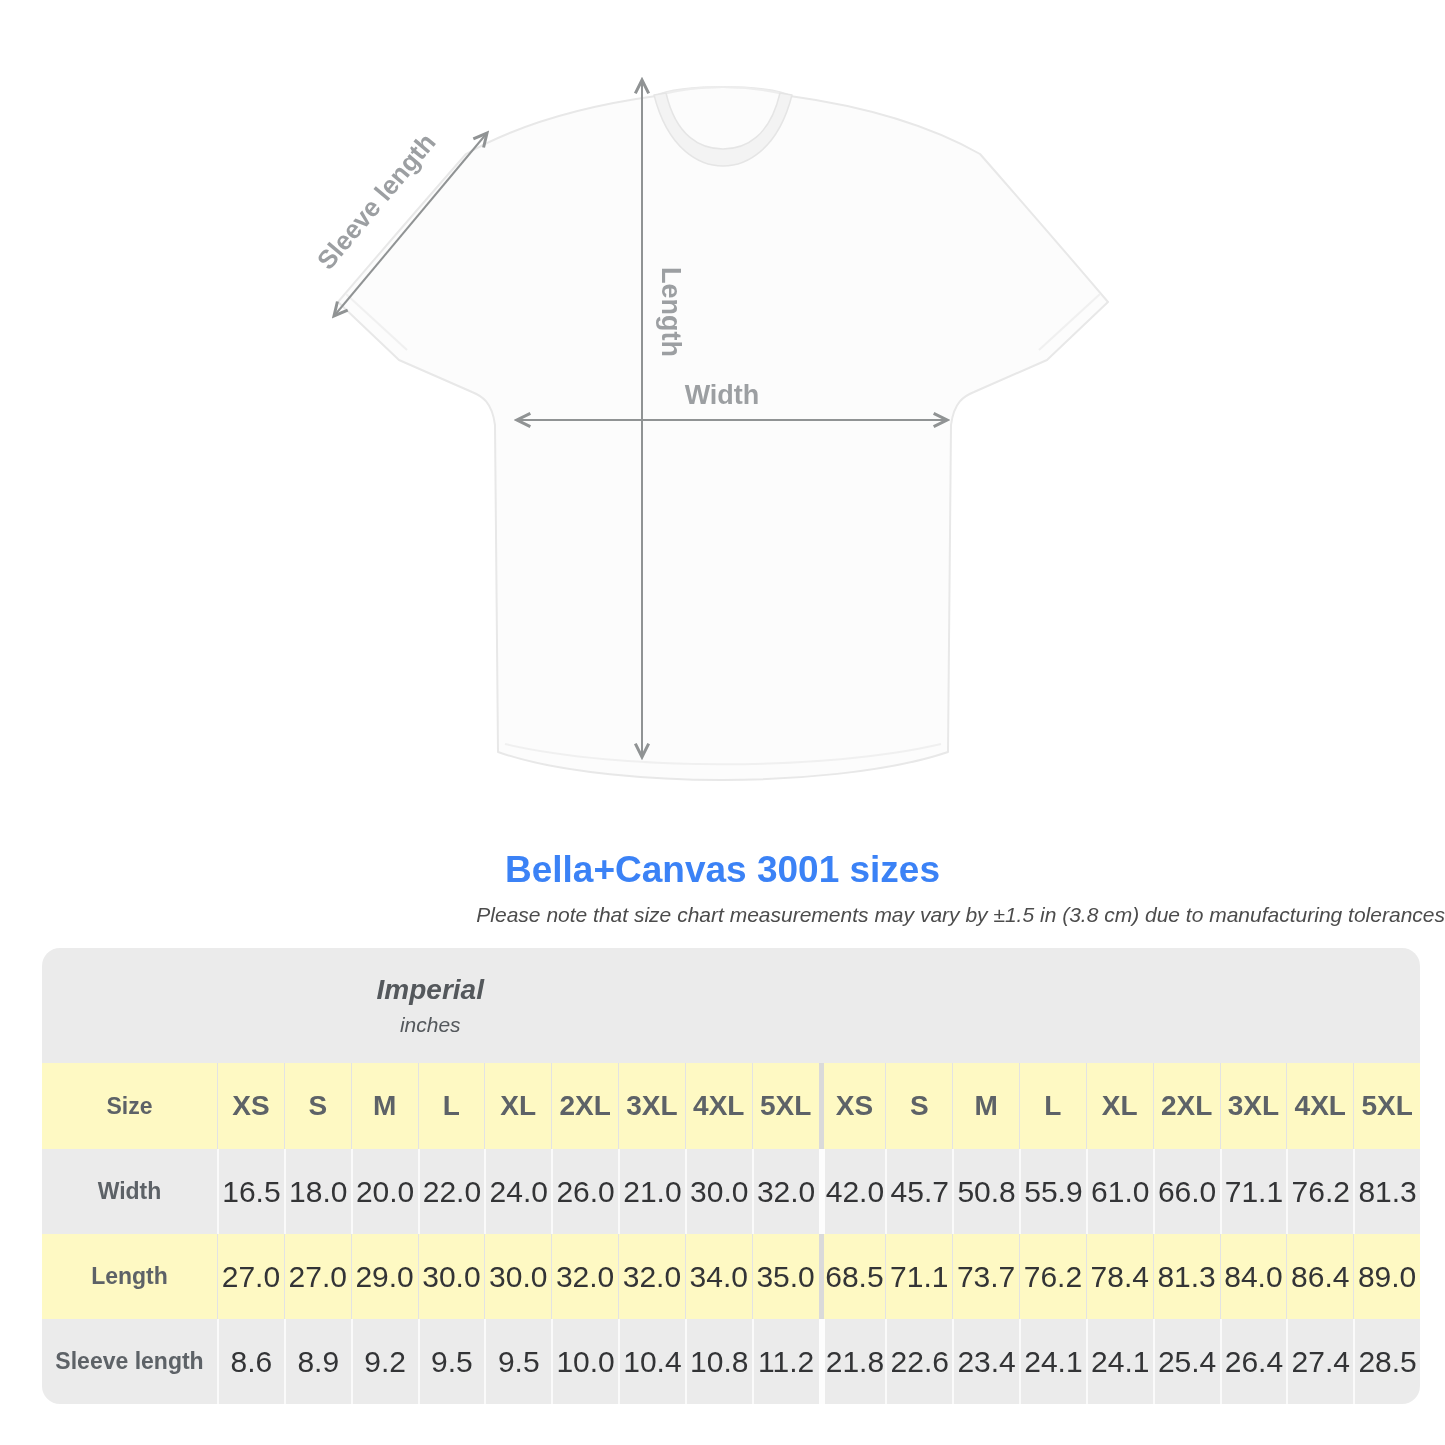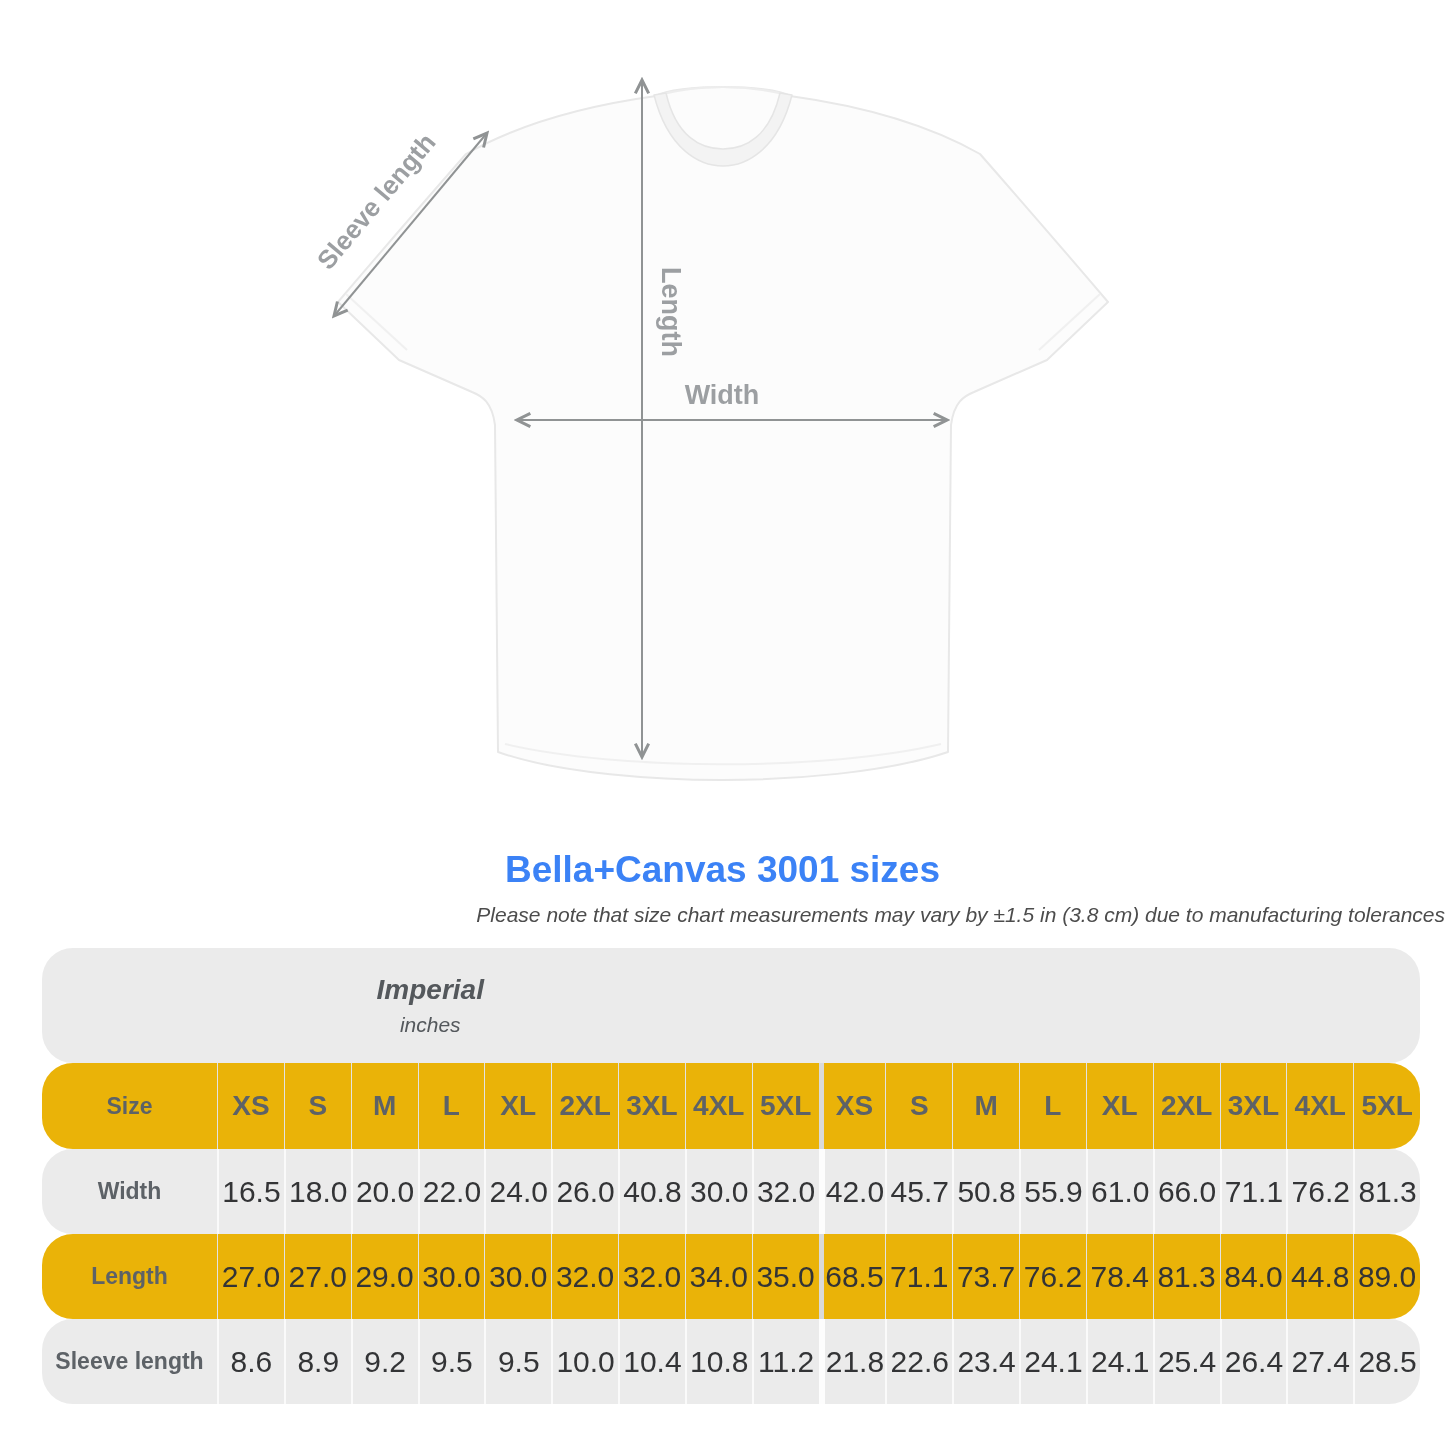--- a/index.html
+++ b/index.html
@@ -17,33 +17,33 @@
   }
   .subtitle {
     margin:12px 0 0 0; text-align:right;
     font-size:21px; font-style:italic; color:#4c4c4c;
   }
 
   .size-table {
     margin:21px 25px 0 42px; width:1378px;
     border-radius:18px; overflow:hidden;
   }
-  .t-row { display:grid; grid-template-columns:175px repeat(18, 1fr);border-radius:31px; }
+  .t-row { display:grid; grid-template-columns:175px repeat(18, 1fr); }
 
   .unit-row { height:115px; background:#ebebeb; }
   .unit-cell { display:flex; flex-direction:column; align-items:center; justify-content:center; gap:7px; }
   .span-imperial { grid-column:1 / 11; }
   .span-metric  { grid-column:11 / 20; }
   .unit-name { font-size:28px; font-weight:bold; font-style:italic; color:#54585c; }
   .unit-sub  { font-size:21px; font-style:italic; color:#54585c; }
 
   .size-row { height:86px; background:#ffffff; }
   .data-row { height:85px; }
   .row-gray  { background:#ebebeb; }
-  .row-white { background:#eab308; }
+  .row-white { background:#fef9c3; }
 
   .cell { display:flex; align-items:center; justify-content:center; }
   .cell.head  { font-size:28px; font-weight:bold; color:#5d6267; }
   .cell.label { font-size:23px; font-weight:bold; color:#5d6267; }
   .cell.val   { font-size:30px; color:#333436; }
 
   .row-white .cell.sep { border-left:1px solid #e3e3e3; }
   .row-white .cell.sep.boundary { border-left:5px solid #dadada; }
   .row-gray  .cell.sep { border-left:2px solid #fafafa; }
   .row-gray  .cell.sep.boundary { border-left:6px solid #fdfdfd; }
@@ -136,21 +136,21 @@
       </div>
 
   <div class="t-row data-row row-gray">
         <div class="cell label">Width</div>
         <div class="cell val sep">16.5</div>
         <div class="cell val sep">18.0</div>
         <div class="cell val sep">20.0</div>
         <div class="cell val sep">22.0</div>
         <div class="cell val sep">24.0</div>
         <div class="cell val sep">26.0</div>
-        <div class="cell val sep">40.8</div>
+        <div class="cell val sep">21.0</div>
         <div class="cell val sep">30.0</div>
         <div class="cell val sep">32.0</div>
         <div class="cell val sep boundary">42.0</div>
         <div class="cell val sep">45.7</div>
         <div class="cell val sep">50.8</div>
         <div class="cell val sep">55.9</div>
         <div class="cell val sep">61.0</div>
         <div class="cell val sep">66.0</div>
         <div class="cell val sep">71.1</div>
         <div class="cell val sep">76.2</div>
@@ -167,21 +167,21 @@
         <div class="cell val sep">32.0</div>
         <div class="cell val sep">34.0</div>
         <div class="cell val sep">35.0</div>
         <div class="cell val sep boundary">68.5</div>
         <div class="cell val sep">71.1</div>
         <div class="cell val sep">73.7</div>
         <div class="cell val sep">76.2</div>
         <div class="cell val sep">78.4</div>
         <div class="cell val sep">81.3</div>
         <div class="cell val sep">84.0</div>
-        <div class="cell val sep">44.8</div>
+        <div class="cell val sep">86.4</div>
         <div class="cell val sep">89.0</div>
       </div>
       <div class="t-row data-row row-gray">
         <div class="cell label">Sleeve length</div>
         <div class="cell val sep">8.6</div>
         <div class="cell val sep">8.9</div>
         <div class="cell val sep">9.2</div>
         <div class="cell val sep">9.5</div>
         <div class="cell val sep">9.5</div>
         <div class="cell val sep">10.0</div>

